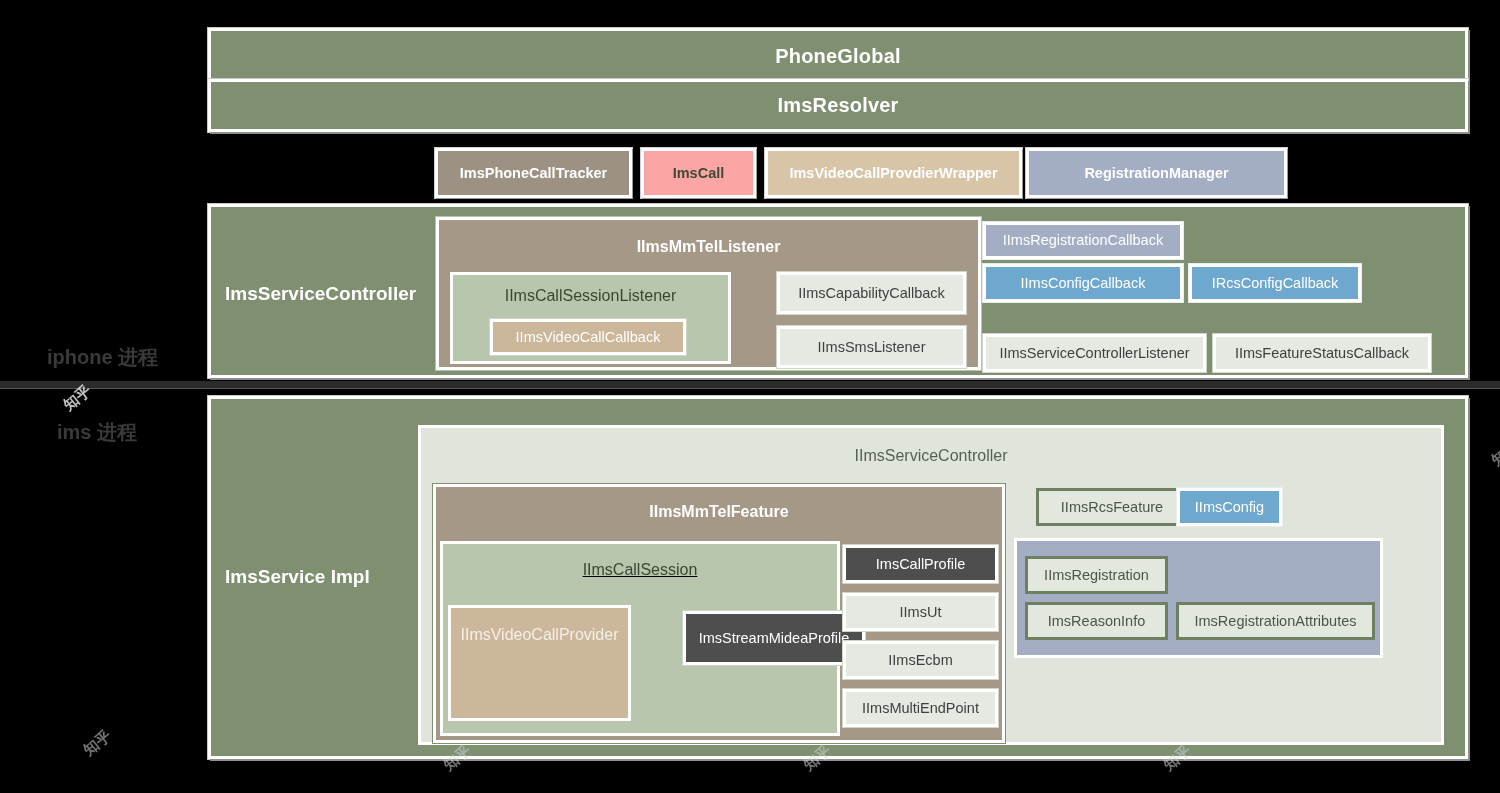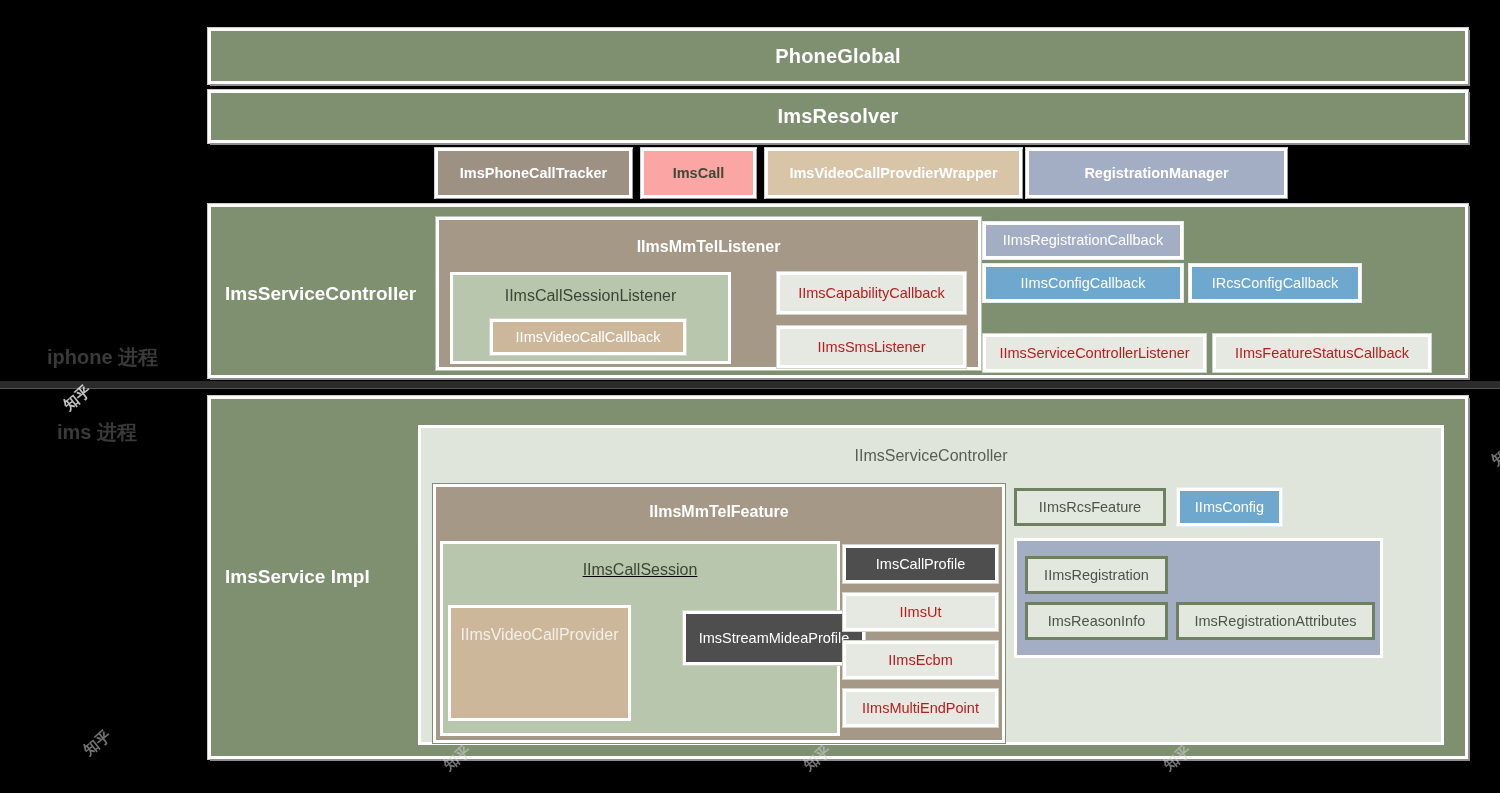--- a/index.html
+++ b/index.html
@@ -97,21 +97,21 @@
     font-size: 16px;
   }
 
   
   .node {
     border: 3px solid #ffffff;
     font-size: 14.5px;
   }
   .node-pale {
     background: #e5e9e2;
-    color: #b91c1c;
+    color: #404040;
     border-color: #ffffff;
     box-shadow: 0 0 0 1px #cfd6c8;
   }
   .node-pale-olive {
     background: #e3e8de;
     color: #4d5448;
     border: 3px solid #6f8060;
   }
   .node-tan {
     background: #cdb79b;
@@ -178,21 +178,21 @@
 </style>
 </head>
 <body>
 
 <div id="stage">
 
   <div class="box band" style="left:208px; top:28px; width:1260px; height:56px;">
     <span class="band-title">PhoneGlobal</span>
   </div>
 
-  <div class="box band" style="left:208px; top:90px; width:1260px; height:53px;">
+  <div class="box band" style="left:208px; top:79px; width:1260px; height:53px;">
     <span class="band-title">ImsResolver</span>
   </div>
 
   <div class="box chip chip-brown" style="left:435px; top:148px; width:197px; height:50px;">
     <span>ImsPhoneCallTracker</span>
   </div>
   <div class="box chip chip-sage" style="left:641px; top:148px; width:115px; height:50px;">
     <span>ImsCall</span>
   </div>
   <div class="box chip chip-blue" style="left:1026px; top:148px; width:261px; height:50px;">
@@ -287,21 +287,21 @@
   <div class="box node node-pale" style="left:843px; top:593px; width:155px; height:38px;">
     <span>IImsUt</span>
   </div>
   <div class="box node node-pale" style="left:843px; top:641px; width:155px; height:38px;">
     <span>IImsEcbm</span>
   </div>
   <div class="box node node-pale" style="left:843px; top:689px; width:155px; height:38px;">
     <span>IImsMultiEndPoint</span>
   </div>
 
-  <div class="box node node-pale-olive" style="left:1014px; top:488px; width:152px; height:38px;">
+  <div class="box node node-pale-olive" style="left:1036px; top:488px; width:152px; height:38px;">
     <span>IImsRcsFeature</span>
   </div>
   <div class="box node node-blue" style="left:1177px; top:488px; width:105px; height:38px;">
     <span>IImsConfig</span>
   </div>
 
   <div class="box group-periwinkle" style="left:1014px; top:538px; width:369px; height:120px; display:block;">
     <div class="box node node-pale-olive" style="left:8px; top:15px; width:143px; height:38px;">
       <span>IImsRegistration</span>
     </div>

